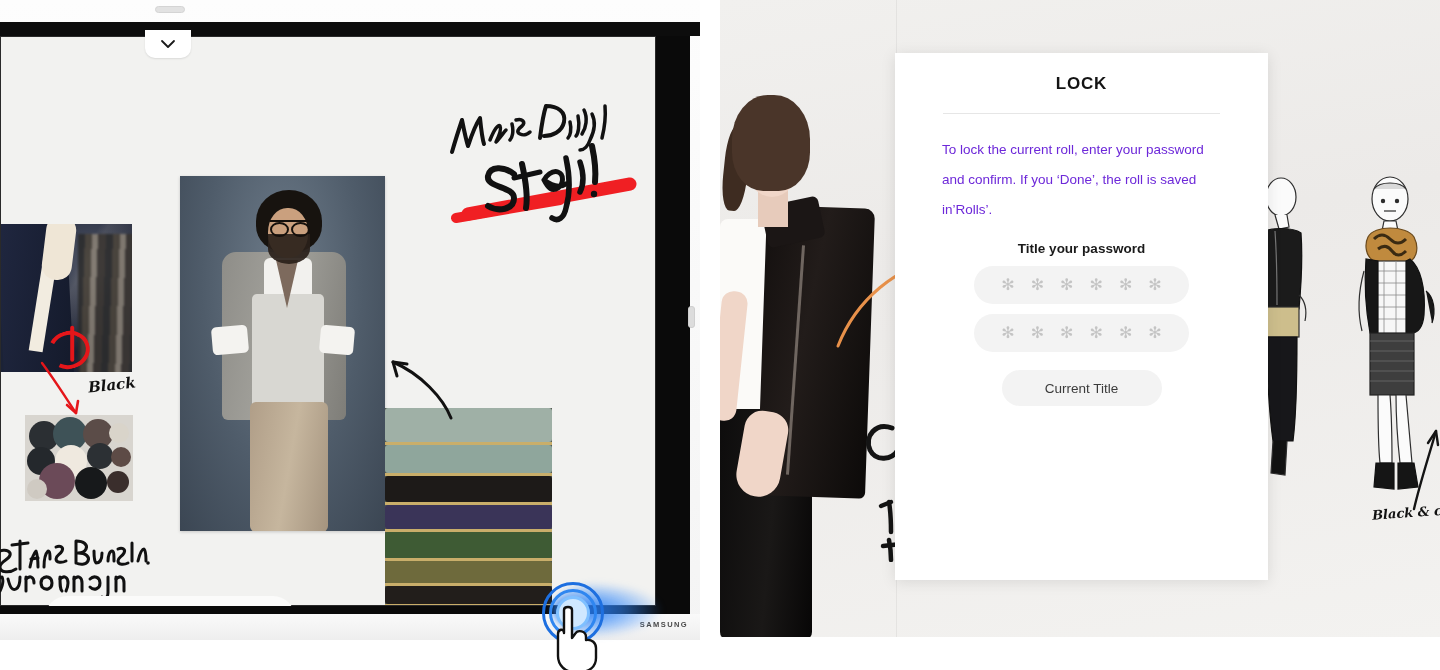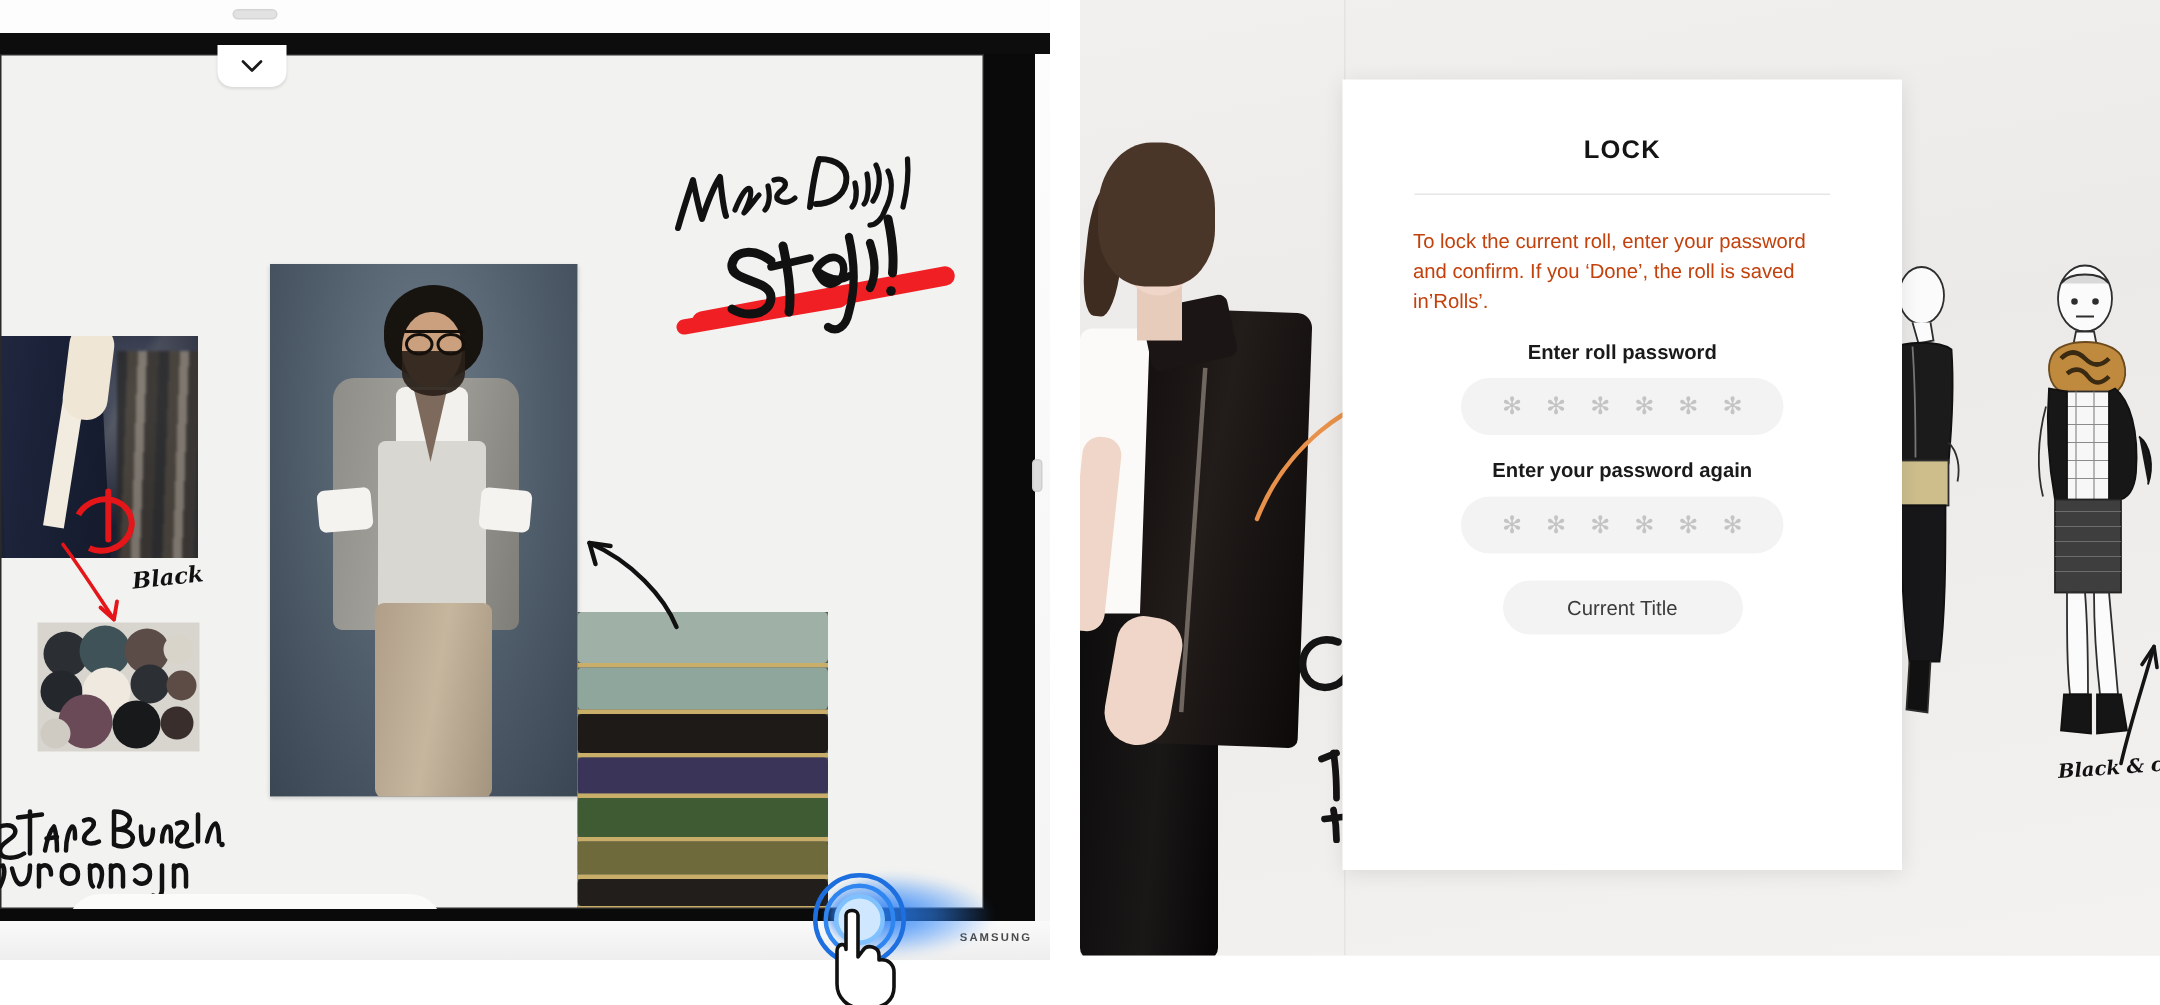--- a/index.html
+++ b/index.html
@@ -170,25 +170,25 @@
   .ink-uparrow{position:absolute;left:1400px;top:425px;width:44px;height:86px;z-index:9;}
 
   
   .dialog{
     position:absolute;left:895px;top:53px;width:373px;height:527px;
     background:#ffffff;box-shadow:0 2px 14px rgba(0,0,0,.10);
     z-index:60;box-sizing:border-box;
   }
   .dlg-title{
     text-align:center;font-size:17px;font-weight:700;color:#141414;letter-spacing:.8px;
-    margin-top:37px;
+    margin-top:21px;
   }
   .dlg-divider{height:1px;background:#e6e6e6;margin:19px 48px 0 48px;}
   .dlg-desc{
-    margin:21px 47px 0 47px;font-size:13.5px;line-height:20px;color:#c2410c;
+    margin:21px 47px 0 47px;font-size:13.5px;line-height:30px;color:#6d28d9;
   }
   .dlg-label{
     text-align:center;font-size:13.5px;font-weight:700;color:#1a1a1a;margin-top:16px;
   }
   .pw-field{
     margin:10px auto 0 auto;width:215px;height:38px;background:#f3f3f3;border-radius:19px;
     display:flex;align-items:center;justify-content:center;gap:16px;cursor:text;
   }
   .pw-dot{color:#c4c4c4;font-size:16px;line-height:1;font-family:"DejaVu Sans",sans-serif;}
   .dlg-hint{
@@ -472,31 +472,30 @@
     <path d="M14 84 C20 58 28 34 36 6" fill="none" stroke="#141414" stroke-width="2.4" stroke-linecap="round"></path>
     <path d="M36 6 L28 18 M36 6 L38 20" fill="none" stroke="#141414" stroke-width="2.4" stroke-linecap="round"></path>
   </svg>
   <div class="ink-blackco">Black &amp; co</div>
 
   <div class="dialog">
     <div class="dlg-title">LOCK</div>
     <div class="dlg-divider"></div>
     <div class="dlg-desc">To lock the current roll, enter your password and confirm. If you ‘Done’, the roll is saved in’Rolls’.</div>
 
-    <div class="dlg-label">Enter roll password</div>
+    <div class="dlg-label">Title your password</div>
     <div class="pw-field">
       <span class="pw-dot">✻</span>
       <span class="pw-dot">✻</span>
       <span class="pw-dot">✻</span>
       <span class="pw-dot">✻</span>
       <span class="pw-dot">✻</span>
       <span class="pw-dot">✻</span>
     </div>
 
-    <div class="dlg-label">Enter your password again</div>
     <div class="pw-field">
       <span class="pw-dot">✻</span>
       <span class="pw-dot">✻</span>
       <span class="pw-dot">✻</span>
       <span class="pw-dot">✻</span>
       <span class="pw-dot">✻</span>
       <span class="pw-dot">✻</span>
     </div>
 
     <div class="title-field">Current Title</div>

